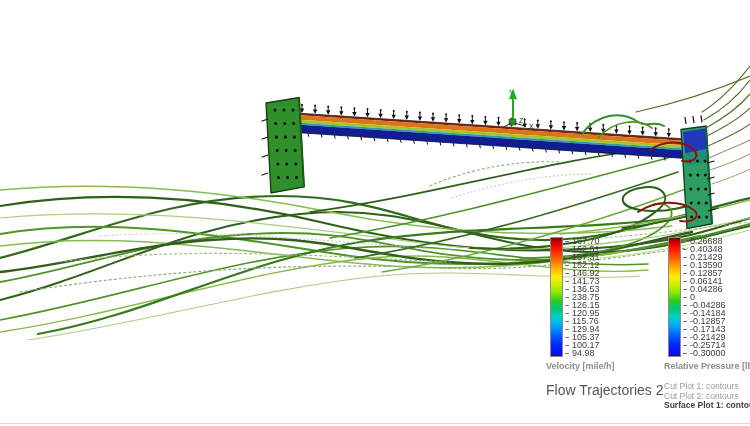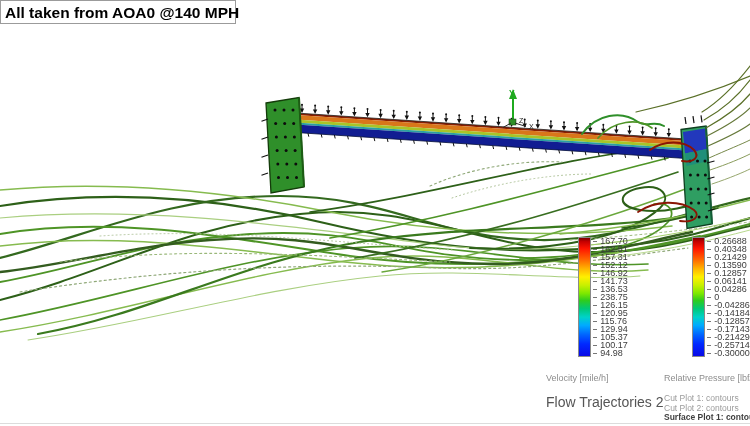--- a/index.html
+++ b/index.html
@@ -8,36 +8,36 @@
     font-family:"Liberation Sans", sans-serif;
   }
   svg{position:absolute;left:0;top:0;}
   .title-note{
     position:absolute;left:0;top:0;width:236px;height:24px;
     background:#ffffff;border:1px solid #9b9b9b;box-sizing:border-box;
     font-size:15.5px;font-weight:bold;color:#000;line-height:23px;padding-left:4px;
     white-space:nowrap;
   }
   .legend{position:absolute;width:110px;}
-  .legend-row{display:flex;align-items:flex-start;justify-content:center;}
+  .legend-row{display:flex;align-items:flex-start;}
   .legend-bar{
     width:13px;height:120px;border:0.5px solid #8a8a8a;box-sizing:border-box;
     background:linear-gradient(to bottom,
       #7b0000 0%, #c40000 3%, #ff1400 9%, #ff6400 18%, #ffb400 26%,
       #fff000 33%, #c8f000 40%, #7de800 47%, #2ecc1e 53%, #00c878 60%,
       #00d2c8 67%, #00aaff 74%, #0064ff 82%, #0028ff 90%, #0a0ae6 100%);
   }
   .legend-ticks{
     display:flex;flex-direction:column;justify-content:space-between;
     height:120px;margin-left:2px;
   }
   .tick-row{display:flex;align-items:center;height:8px;}
   .tick-dash{display:inline-block;width:4px;height:1px;background:#777;margin-right:3px;}
   .tick-label{font-size:9px;color:#3c3c3c;white-space:nowrap;}
-  .legend-unit{font-size:9px;color:#8d8d8d;margin-top:16px;white-space:nowrap;}
+  .legend-unit{font-size:9px;color:#8d8d8d;margin-top:4px;white-space:nowrap;font-weight:bold;}
   .legend-caption{font-size:14px;color:#555;margin-top:11px;white-space:nowrap;}
   .legend-caption-group{margin-top:11px;}
   .caption-muted{font-size:8.5px;color:#9b9b9b;line-height:9.5px;white-space:nowrap;}
   .caption-active{font-size:8.5px;color:#3f3f3f;font-weight:bold;line-height:9.5px;white-space:nowrap;}
   .bottom-line{position:absolute;left:0;bottom:2px;width:750px;height:1.5px;background:#dcdcdc;}
 </style>
 </head>
 <body>
 
 <div class="stage">
@@ -290,23 +290,20 @@
       <path d="M704,120 C722,110 738,96 750,80" stroke="#5a7028" stroke-width="1.2"></path>
       <path d="M706,128 C724,118 740,106 750,94" stroke="#5a7028" stroke-width="1.2"></path>
       <path d="M707,136 C725,127 742,116 750,108" stroke="#66793a" stroke-width="1.1"></path>
       <path d="M708,146 C726,138 742,130 750,124" stroke="#66793a" stroke-width="1.1"></path>
       <path d="M709,158 C727,150 742,144 750,140" stroke="#77894a" stroke-width="1"></path>
       <path d="M710,170 C728,164 742,158 750,154" stroke="#8a9c5c" stroke-width="1"></path>
       <path d="M712,184 C730,178 744,172 750,169" stroke="#8a9c5c" stroke-width="0.9"></path>
     </g>
   </svg>
 
-  <div class="title-note">
-    <span>All taken from AOA0 @140 MPH</span>
-  </div>
 
   <div class="legend" style="left:546px;top:237px;">
     <div class="legend-row">
       <div class="legend-bar" style="margin-left:4px;"></div>
       <div class="legend-ticks">
           <div class="tick-row">
             <span class="tick-dash"></span>
             <span class="tick-label">167.70</span>
           </div>
           <div class="tick-row">

